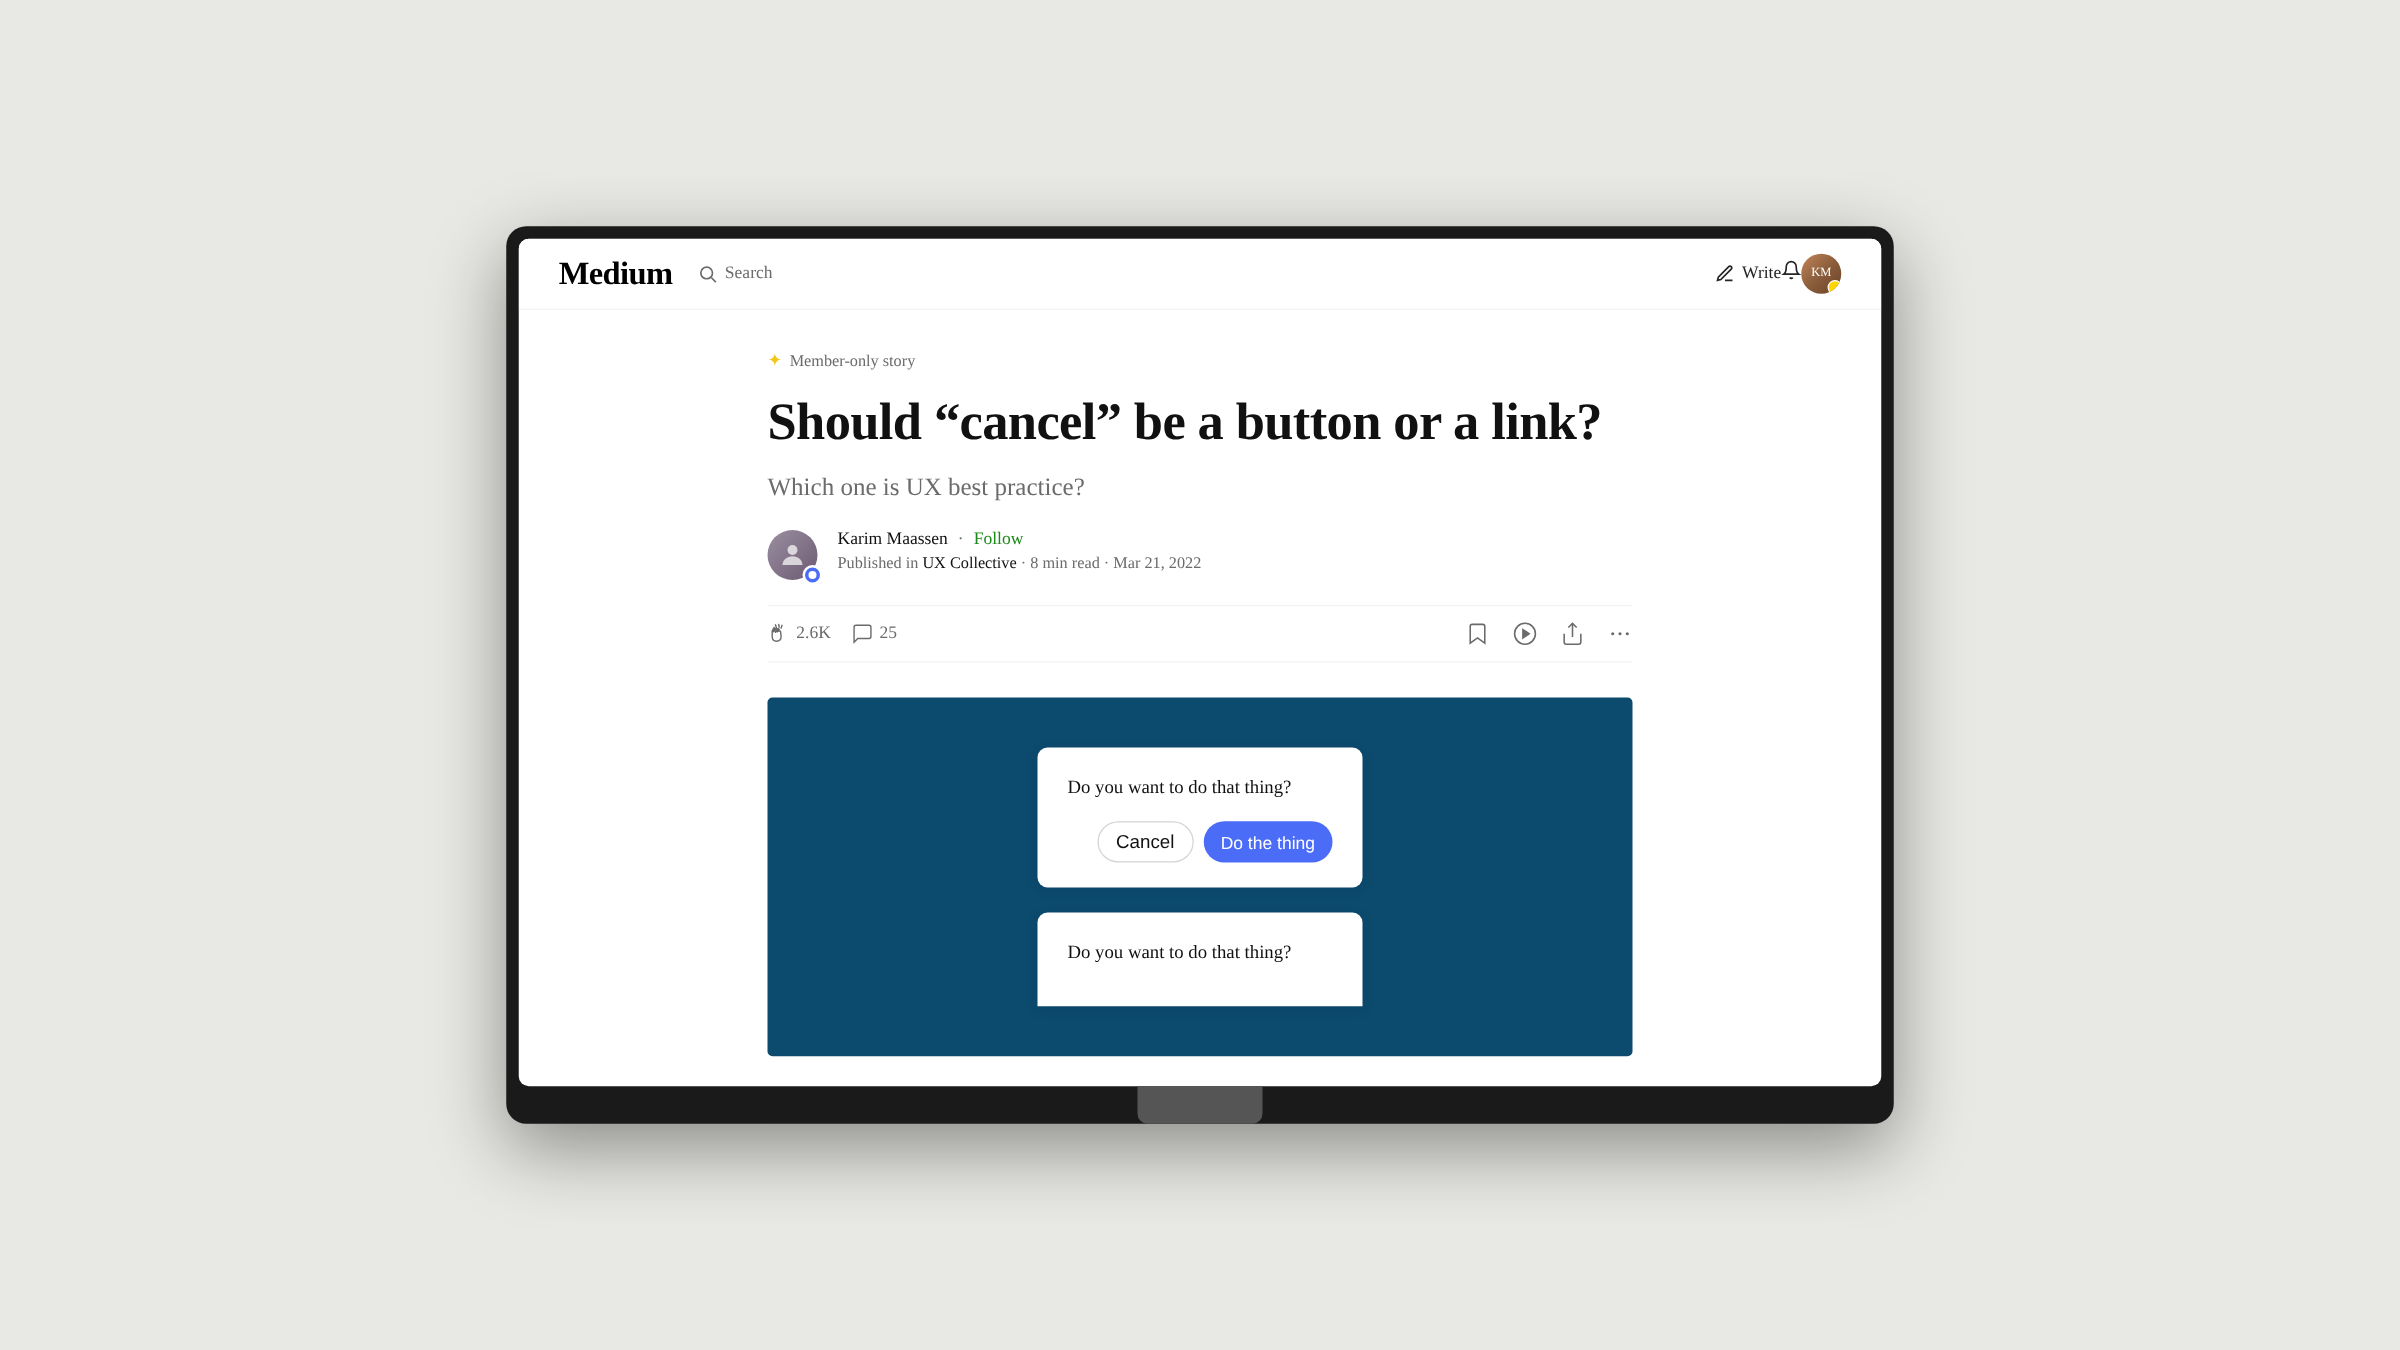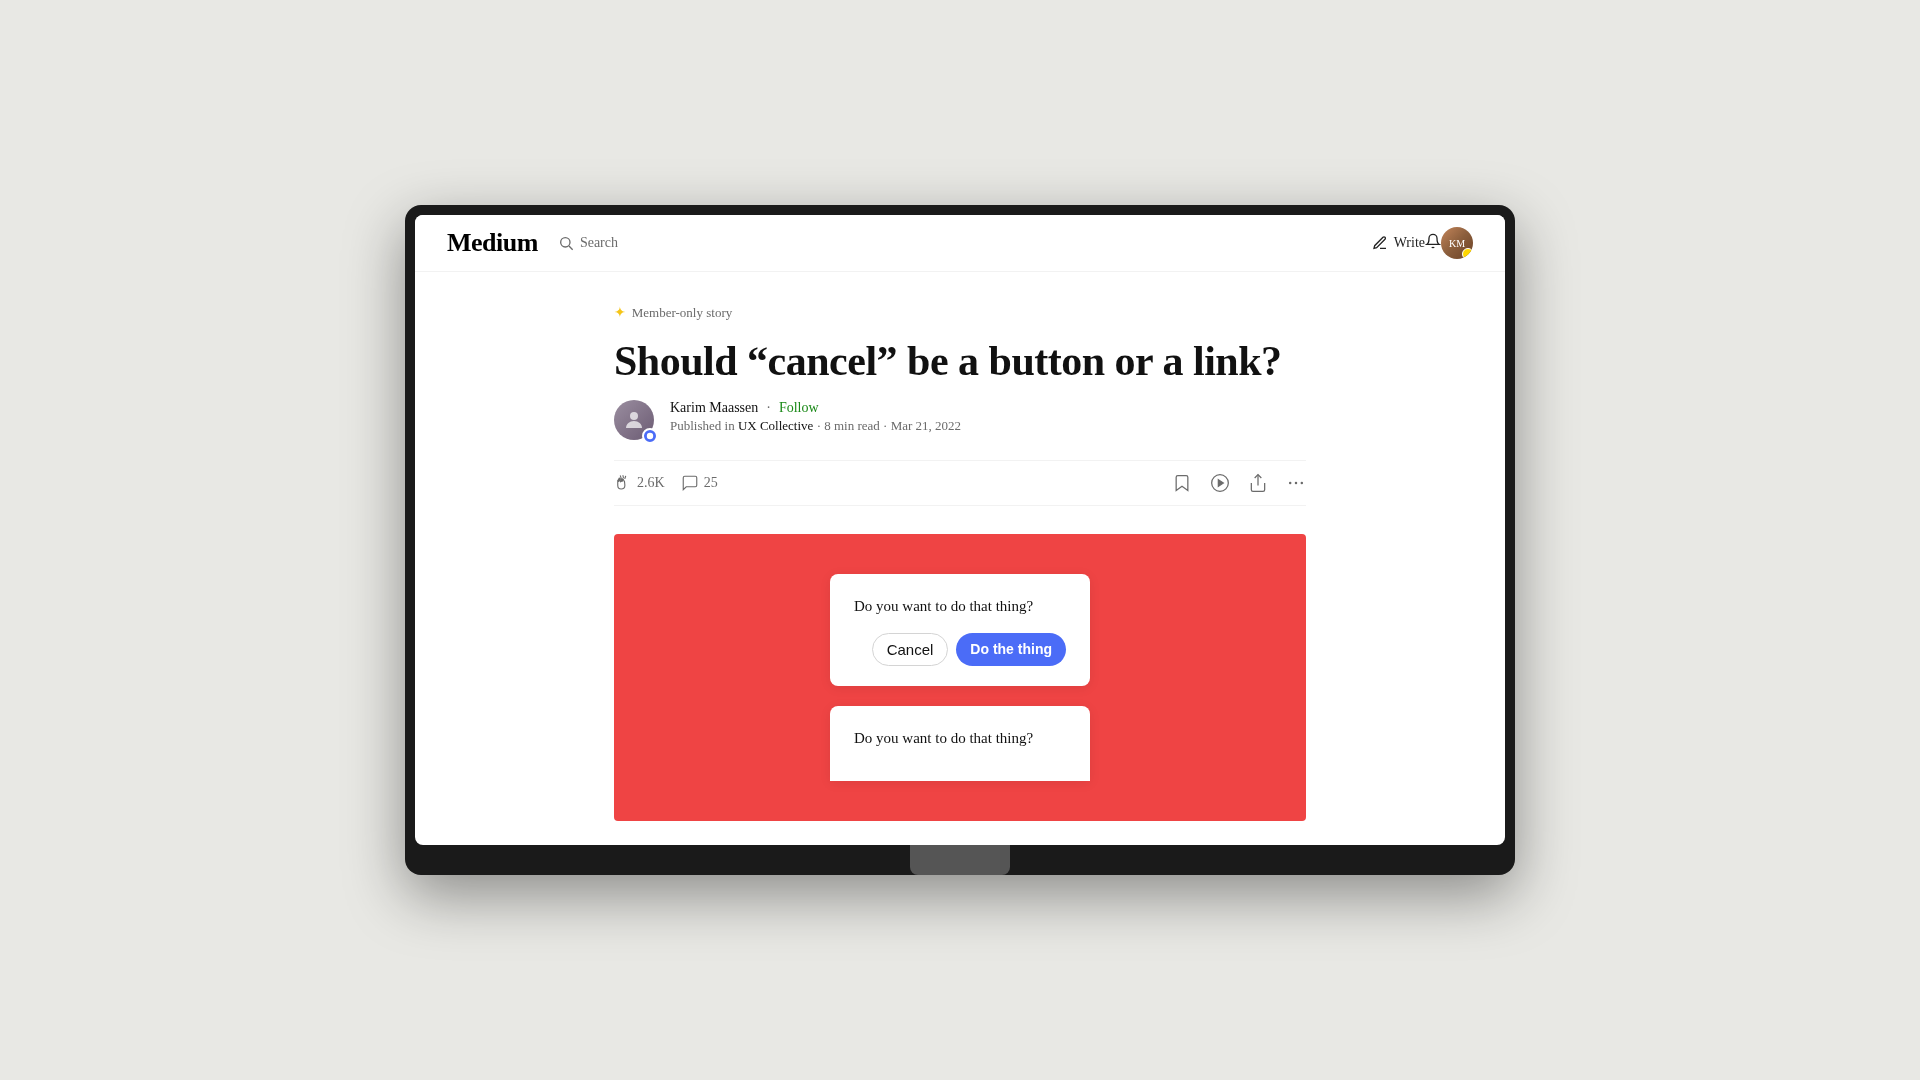--- a/index.html
+++ b/index.html
@@ -257,21 +257,21 @@
 
     .icon-btn {
       color: #6b6b6b;
       cursor: pointer;
       display: flex;
       align-items: center;
     }
 
     
     .article-image-area {
-      background: #ef4444;
+      background: #0c4a6e;
       border-radius: 4px;
       padding: 40px 12px;
       margin-bottom: 24px;
       display: flex;
       flex-direction: column;
       align-items: center;
       gap: 20px;
     }
 
     
@@ -307,21 +307,21 @@
     }
 
     .btn-primary {
       padding: 7px 14px;
       border: none;
       border-radius: 20px;
       background: #4b6cf7;
       font-size: 14px;
       color: #fff;
       cursor: pointer;
-      font-weight: 700;
+      font-weight: 400;
     }
 
     
     .dialog-card-partial {
       background: #fff;
       border-radius: 8px 8px 0 0;
       padding: 24px 24px 16px;
       width: 260px;
       box-shadow: 0 2px 12px rgba(0,0,0,0.08);
     }
@@ -377,20 +377,21 @@
 
     <div class="content-area">
 
       <div class="member-badge">
         <span class="star-icon">✦</span>
         <span>Member-only story</span>
       </div>
 
       <h1 class="article-title">Should “cancel” be a button or a link?</h1>
 
+      <p class="article-subtitle">Which one is UX best practice?</p>
 
       <div class="author-row">
         <div class="author-avatar-wrap">
           <div class="author-avatar">
             <svg width="24" height="24" viewBox="0 0 24 24" fill="rgba(255,255,255,0.7)">
               <circle cx="12" cy="8" r="4"></circle>
               <path d="M4 20c0-4 3.6-7 8-7s8 3 8 7"></path>
             </svg>
           </div>
           <div class="author-avatar-badge">

